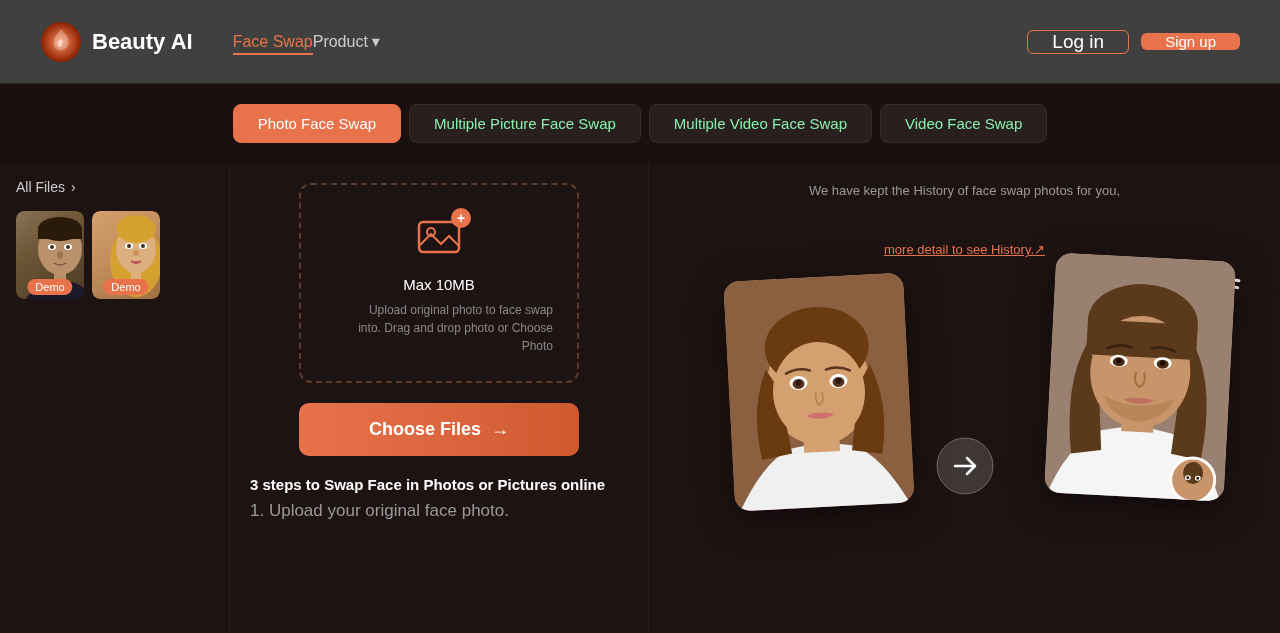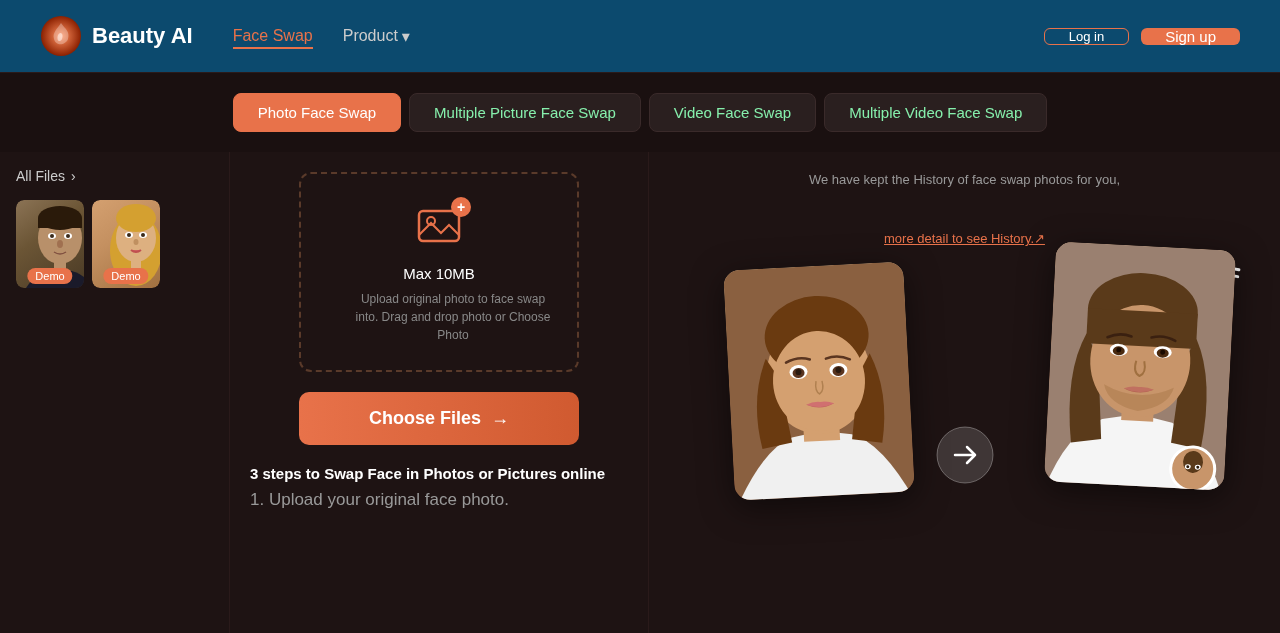--- a/index.html
+++ b/index.html
@@ -11,22 +11,22 @@
       color: #fff;
       overflow: hidden;
     }
 
     
     .header {
       display: flex;
       align-items: center;
       justify-content: space-between;
       padding: 0 40px;
-      height: 73px;
-      background: #0c4a6e;
+      height: 84px;
+      background: #404040;
       border-bottom: 1px solid #2a1a1a;
     }
     .header-left {
       display: flex;
       align-items: center;
       gap: 40px;
     }
     .logo {
       display: flex;
       align-items: center;
@@ -38,21 +38,20 @@
       height: 42px;
     }
     .logo-text {
       font-size: 22px;
       font-weight: 700;
       color: #fff;
     }
     .nav {
       display: flex;
       align-items: center;
-      gap: 30px;
     }
     .nav-item {
       font-size: 16px;
       color: #e8724a;
       cursor: pointer;
       position: relative;
       text-decoration: none;
     }
     .nav-item::after {
       content: '';
@@ -75,21 +74,21 @@
       display: flex;
       align-items: center;
       gap: 12px;
     }
     .btn-login {
       padding: 0 24px;
       border: 1px solid #e8724a;
       border-radius: 6px;
       background: transparent;
       color: #fff;
-      font-size: 13px;
+      font-size: 19px;
       cursor: pointer;
     }
     .btn-signup {
       padding: 0 24px;
       border: none;
       border-radius: 6px;
       background: #e8724a;
       color: #fff;
       font-size: 15px;
       cursor: pointer;
@@ -230,21 +229,21 @@
       color: #fff;
     }
     .upload-max {
       font-size: 15px;
       color: #fff;
       margin-bottom: 8px;
     }
     .upload-desc {
       font-size: 12px;
       color: #888;
-      text-align: center;
+      text-align: right;
       line-height: 1.5;
       max-width: 200px;
       margin-left: 28px;
     }
     .choose-btn {
       width: 280px;
       padding: 16px;
       background: linear-gradient(90deg, #e8724a, #d05a30);
       border: none;
       border-radius: 10px;
@@ -397,24 +396,24 @@
 </header>
 
 <div class="tabs-section">
   <button class="tab tab-active">
     <span>Photo Face Swap</span>
   </button>
   <button class="tab tab-inactive">
     <span>Multiple Picture Face Swap</span>
   </button>
   <button class="tab tab-inactive">
-    <span>Video Face Swap</span>
+    <span>Multiple Video Face Swap</span>
   </button>
   <button class="tab tab-inactive">
-    <span>Multiple Video Face Swap</span>
+    <span>Video Face Swap</span>
   </button>
 </div>
 
 <div class="main">
 
   <div class="left-panel">
 
     <div class="file-sidebar">
       <div class="all-files">
         <span>All Files</span>

